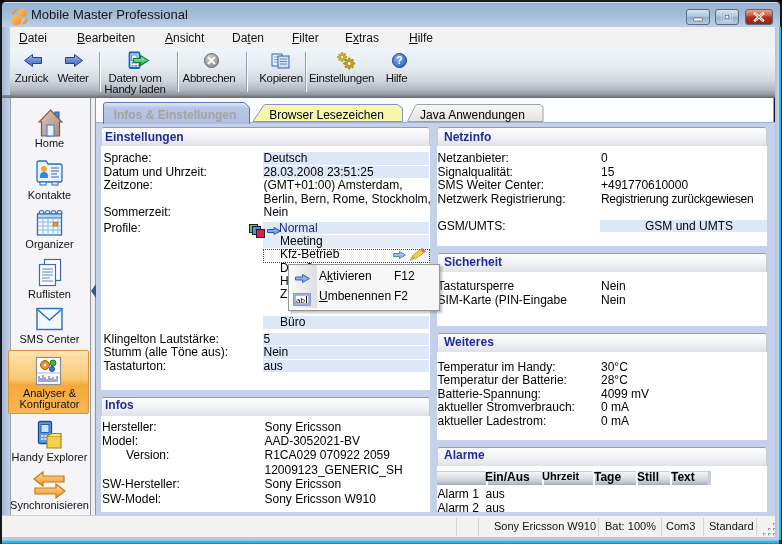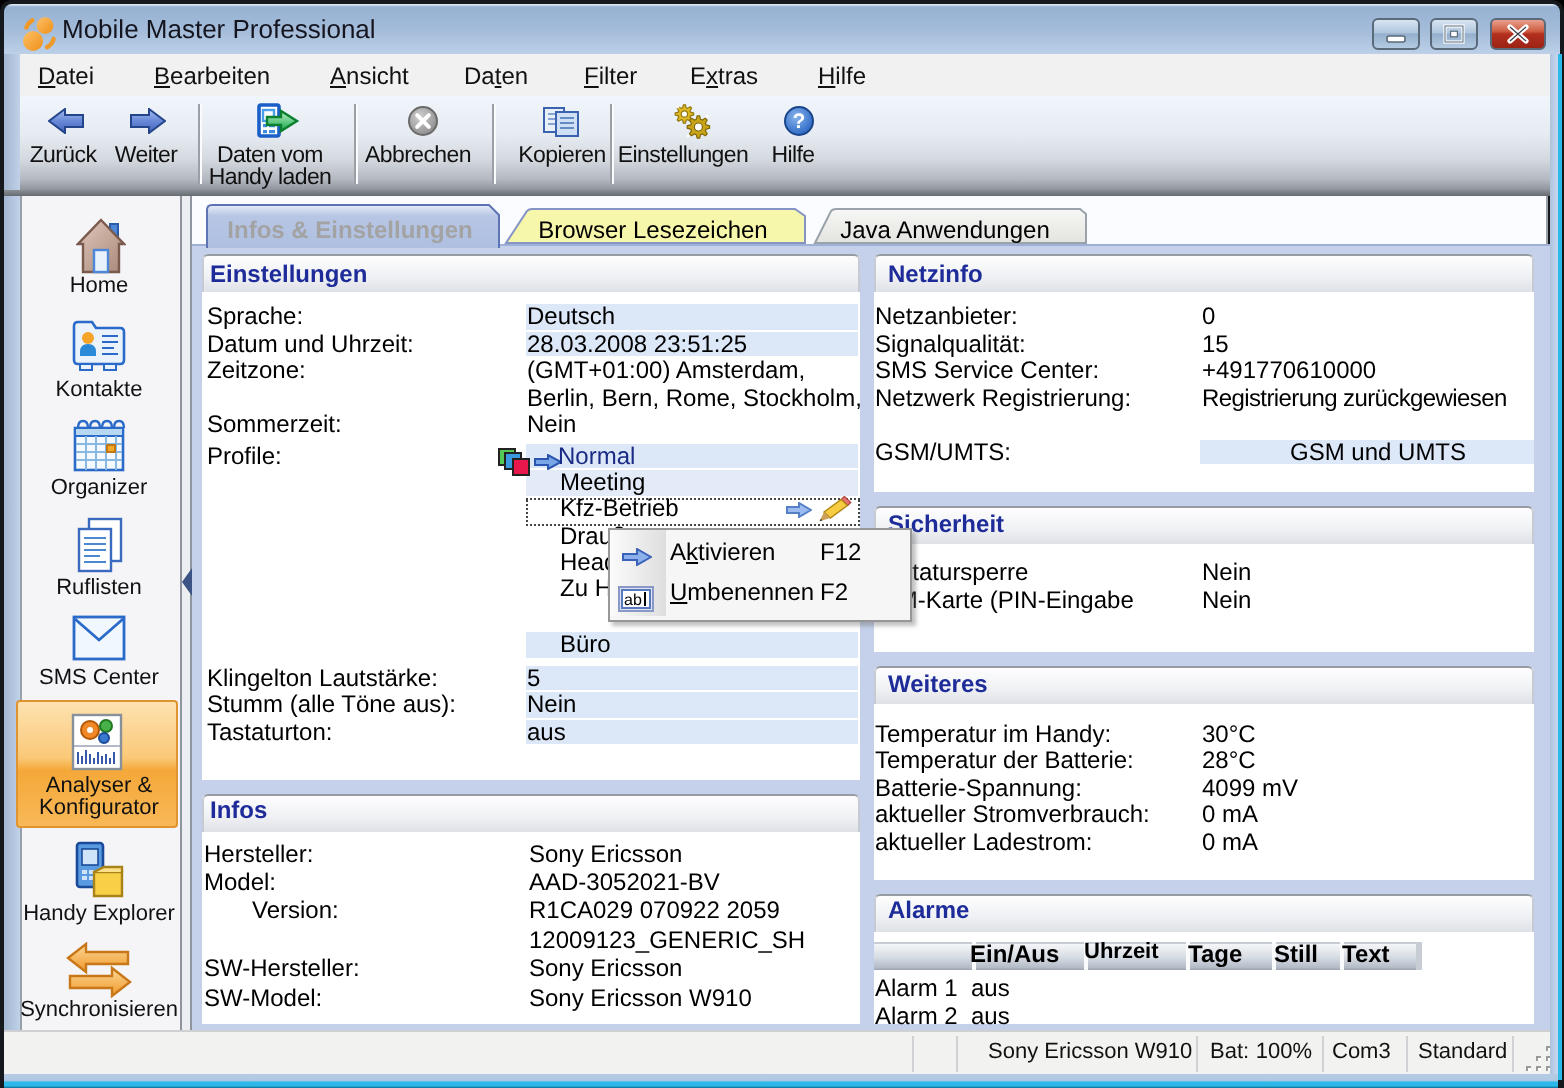--- a/index.html
+++ b/index.html
@@ -397,21 +397,21 @@
 
   <div class="panel" id="pNetz" style="left:437px;top:127px;width:330px;height:119px;">
     <div class="phead">
           <span style="left:6px">Netzinfo</span>
         </div>
     <div class="bluecell" style="left:163px;top:92.5px;width:167px;height:12.5px;"></div>
     <div class="lbl" style="left:0.5px;top:24px;">Netzanbieter:</div>
     <div class="val" style="left:164px;top:24px;">0</div>
     <div class="lbl" style="left:0.5px;top:37.5px;">Signalqualität:</div>
     <div class="val" style="left:164px;top:37.5px;">15</div>
-    <div class="lbl" style="left:0.5px;top:51px;">SMS Service Center:</div>
+    <div class="lbl" style="left:0.5px;top:51px;">SMS Weiter Center:</div>
     <div class="val" style="left:164px;top:51px;">+491770610000</div>
     <div class="lbl" style="left:0.5px;top:64.5px;">Netzwerk Registrierung:</div>
     <div class="val" style="left:164px;top:64.5px;letter-spacing:-0.3px;">Registrierung zurückgewiesen</div>
     <div class="lbl" style="left:0.5px;top:91.5px;">GSM/UMTS:</div>
     <div class="val" style="left:164px;top:91.5px;padding-left:44px;">GSM und UMTS</div>
   </div>
   <div class="panel" id="pSich" style="left:437px;top:253px;width:330px;height:73px;">
     <div class="phead">
           <span style="top:0.5px;left:6px">Sicherheit</span>
         </div>
@@ -450,21 +450,21 @@
     <div class="abs" style="left:105px;top:23px;font-size:11px;font-weight:bold;color:#000000;">Uhrzeit</div>
     <div class="abs" style="left:157px;top:23px;font-size:12px;font-weight:bold;color:#000;">Tage</div>
     <div class="abs" style="left:200px;top:23px;font-size:12px;font-weight:bold;color:#000;">Still</div>
     <div class="abs" style="left:234px;top:23px;font-size:12px;font-weight:bold;color:#000;">Text</div>
     <div class="lbl" style="left:0.5px;top:40px;">Alarm 1</div>
     <div class="val" style="left:48.5px;top:40px;">aus</div>
     <div class="lbl" style="left:0.5px;top:53.5px;">Alarm 2</div>
     <div class="val" style="left:48.5px;top:53.5px;">aus</div>
   </div>
 
-  <div class="abs" style="left:288px;top:264px;width:150px;height:45px;background:#f6f6f6;border:1px solid #979797;box-shadow:2px 2px 2px rgba(100,100,100,0.4);margin-left:16px;">
+  <div class="abs" style="left:288px;top:264px;width:150px;height:45px;background:#f6f6f6;border:1px solid #979797;box-shadow:2px 2px 2px rgba(100,100,100,0.4);">
     <div class="abs" style="left:0;top:0;width:28px;height:43px;background:linear-gradient(90deg,#fbfbfb,#dedede);"></div>
     <svg class="abs" style="left:6px;top:8.5px" width="15" height="9" viewBox="0 0 15 9">
       <path d="M0.5,3 H7.5 V0.5 L14.5,4.5 L7.5,8.5 V6 H0.5 Z" fill="#8cb0ec" stroke="#3a62b8" stroke-width="1"></path>
     </svg>
     <div class="abs" style="left:30px;top:3.5px;font-size:12px;color:#000;">A<u>k</u>tivieren</div>
     <div class="abs" style="left:105px;top:3.5px;font-size:12px;color:#000;">F12</div>
     <svg class="abs" style="left:4px;top:28px" width="18" height="13" viewBox="0 0 18 13">
       <rect x="0.5" y="0.5" width="17" height="12" fill="#dce4f2" stroke="#8898c8"></rect>
       <rect x="2" y="2" width="14" height="9" fill="#fff" stroke="#5878c0" stroke-width="1"></rect>
       <text x="3" y="9.5" font-size="8" font-family="Liberation Sans" fill="#000">ab</text>

